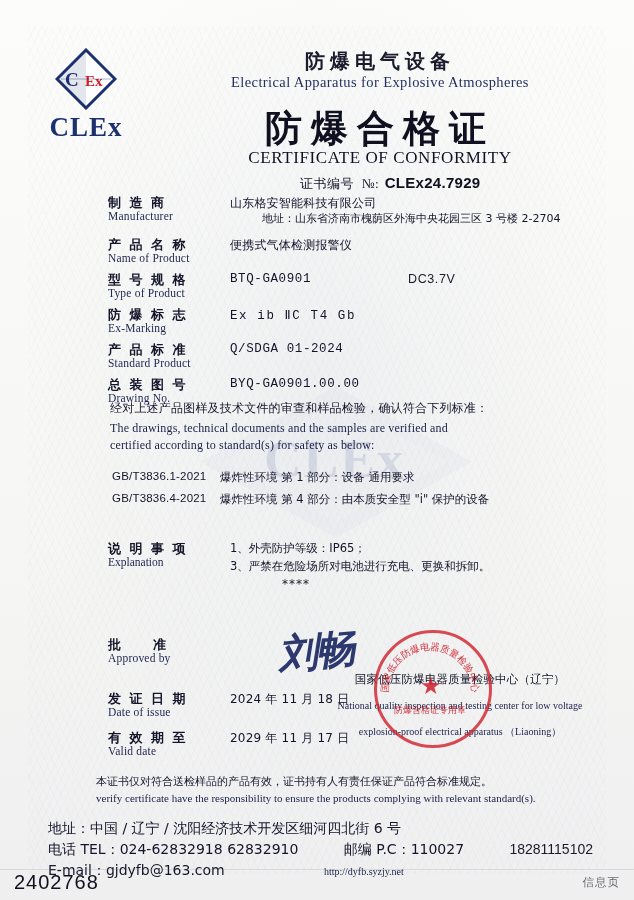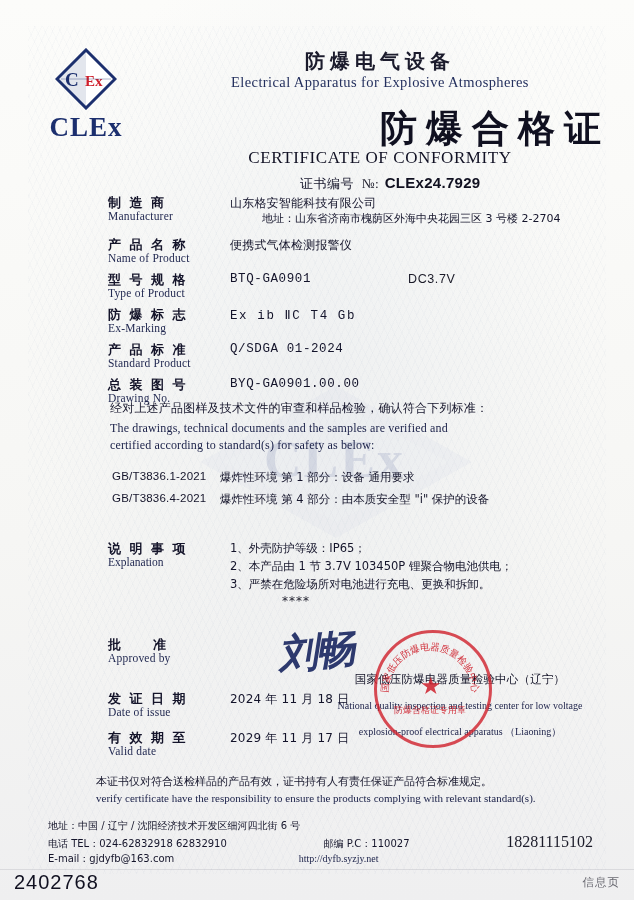--- a/index.html
+++ b/index.html
@@ -86,21 +86,21 @@
     text-align: center;
     font-family: "Liberation Serif", serif;
     font-size: 14.5px;
     letter-spacing: .4px;
     color: #24305e;
   }
   .title-cn {
     position: absolute;
     left: 150px; top: 104px;
     width: 460px;
-    text-align: right;
+    text-align: center;
     font-family: "DejaVu Sans", sans-serif;
     font-size: 37px;
     font-weight: bold;
     letter-spacing: 9px;
     color: #101020;
   }
   .title-en {
     position: absolute;
     left: 150px; top: 148px;
     width: 460px;
@@ -391,38 +391,38 @@
     line-height: 1.42;
   }
 
   .addr {
     position: absolute;
     left: 48px; top: 818px;
     width: 545px;
   }
   .addr-line {
     font-family: "DejaVu Sans", sans-serif;
-    font-size: 10px;
+    font-size: 14px;
     color: #14142a;
     line-height: 1.5;
   }
   .addr-line-en {
     font-family: "Liberation Serif", serif;
     font-size: 10px;
     color: #1a2048;
     line-height: 1.45;
   }
   .addr-row {
     display: flex;
     justify-content: space-between;
     align-items: baseline;
   }
   .addr-mono {
-    font-family: Liberation Serif, serif;
-    font-size: 16px;
+    font-family: Liberation Sans, sans-serif;
+    font-size: 14px;
   }
 
   
   .barcode-no {
     position: absolute;
     left: 14px; bottom: 6px;
     font-family: "Liberation Sans", sans-serif;
     font-size: 20px;
     letter-spacing: 1px;
     color: #101020;
@@ -559,21 +559,20 @@
         <div class="std-code">GB/T3836.4-2021</div>
         <div class="std-text">爆炸性环境 第 4 部分：由本质安全型 "i" 保护的设备</div>
       </div>
     </div>
 
     <div class="explanation">
       <div class="exp-label-cn">说 明 事 项</div>
       <div class="exp-label-en">Explanation</div>
       <div class="exp-items">
         <div class="exp-item">1、外壳防护等级：IP65；</div>
-        <div class="exp-item">2、本产品由 1 节 3.7V 103450P 锂聚合物电池供电；</div>
         <div class="exp-item">3、严禁在危险场所对电池进行充电、更换和拆卸。</div>
         <div class="exp-stars">****</div>
       </div>
     </div>
 
     <div class="approved">
       <div class="f-cn">批　　准</div>
       <div class="f-en">Approved by</div>
       <div class="signature">刘畅</div>
     </div>

